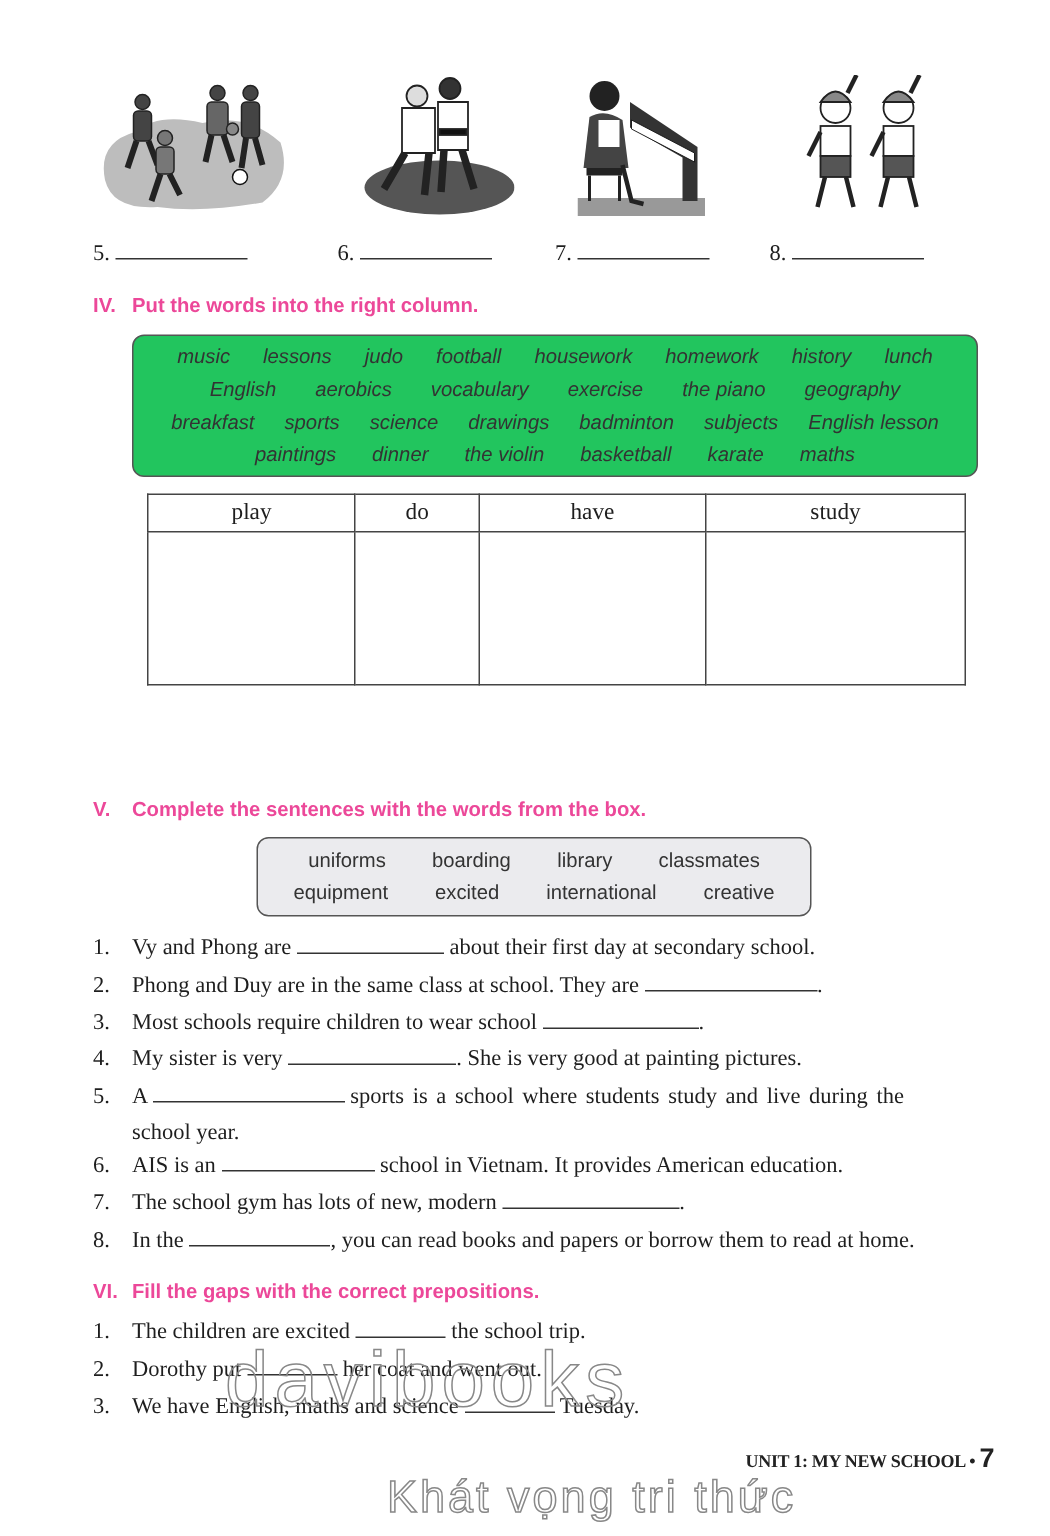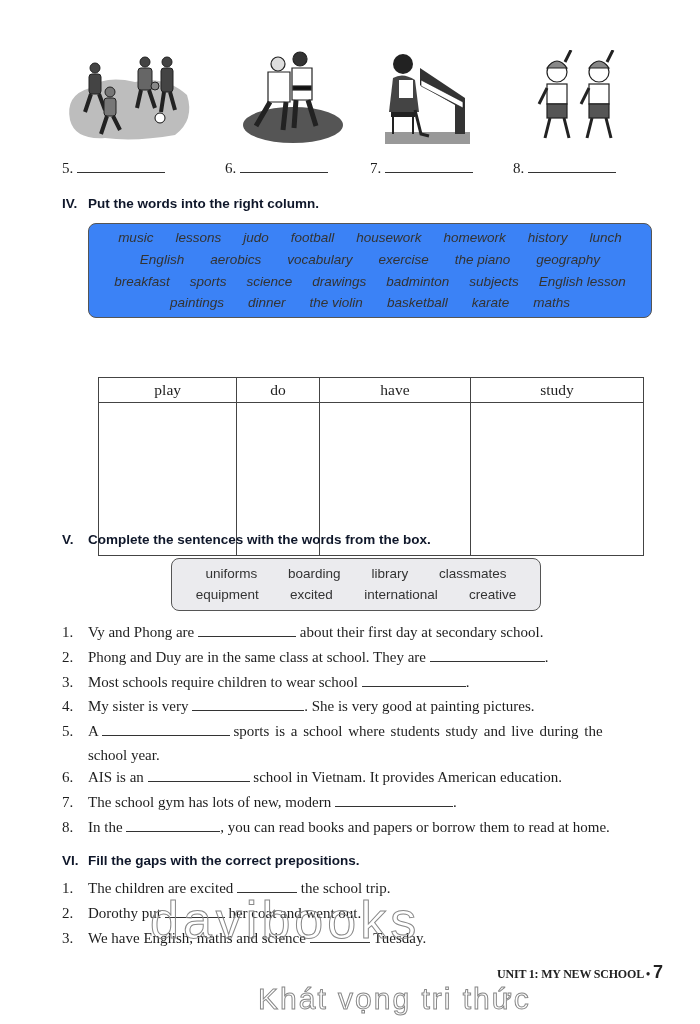--- a/index.html
+++ b/index.html
@@ -7,33 +7,33 @@
     width: 700px; height: 1024px; background: #ffffff; position: relative; overflow: hidden;
     font-family: "Liberation Serif", serif; color: #1e1e1e;
   }
   
   .pic { position: absolute; top: 50px; height: 95px; }
   .pic svg { width: 100%; height: 100%; }
   .blank-row { position: absolute; top: 158px; left: 0; width: 700px; height: 24px; }
   .blank-item { position: absolute; font-size: 15px; }
   .blank-item .line { display: inline-block; border-bottom: 1px solid #333; width: 88px; height: 14px; margin-left: 4px; vertical-align: baseline; }
   
-  .heading { position: absolute; left: 62px; font-family: "Liberation Sans", sans-serif; font-weight: bold; font-size: 13.5px; color: #0f172a; }
+  .heading { position: absolute; left: 62px; font-family: "Liberation Sans", sans-serif; font-weight: bold; font-size: 13.5px; color: #ec4899; }
   .heading .num { display: inline-block; width: 26px; }
   
   .wordbox {
     position: absolute; left: 88px; top: 223px; width: 564px; height: 95px;
-    background: #3b82f6; border: 1.5px solid #555; border-radius: 8px; box-sizing: border-box;
+    background: #22c55e; border: 1.5px solid #555; border-radius: 8px; box-sizing: border-box;
     font-family: "Liberation Sans", sans-serif; font-style: italic; font-size: 13.5px; color: #333;
   }
   .wb-line { position: absolute; left: 0; width: 100%; display: flex; justify-content: center; gap: 22px; white-space: nowrap; }
   
   .ctable {
-    position: absolute; left: 98px; top: 329px; width: 546px; height: 179px;
-    border-collapse: collapse; font-size: 15.5px; margin-top: 48px;
+    position: absolute; left: 98px; top: 329px; width: 546px; height: 128px;
+    border-collapse: collapse; font-size: 15.5px;
   }
   .ctable th { border: 1.3px solid #444; font-weight: normal; height: 24px; padding: 0; text-align: center; }
   .ctable td { border: 1.3px solid #444; }
   
   .wordbox2 {
     position: absolute; left: 171px; top: 558px; width: 370px; height: 53px;
     background: #ebebee; border: 1.5px solid #555; border-radius: 8px; box-sizing: border-box;
     font-family: "Liberation Sans", sans-serif; font-size: 13.5px; color: #333;
   }
   .wb2-line { position: absolute; left: 0; width: 100%; display: flex; justify-content: space-around; white-space: nowrap; padding: 0 8px; box-sizing: border-box; }

